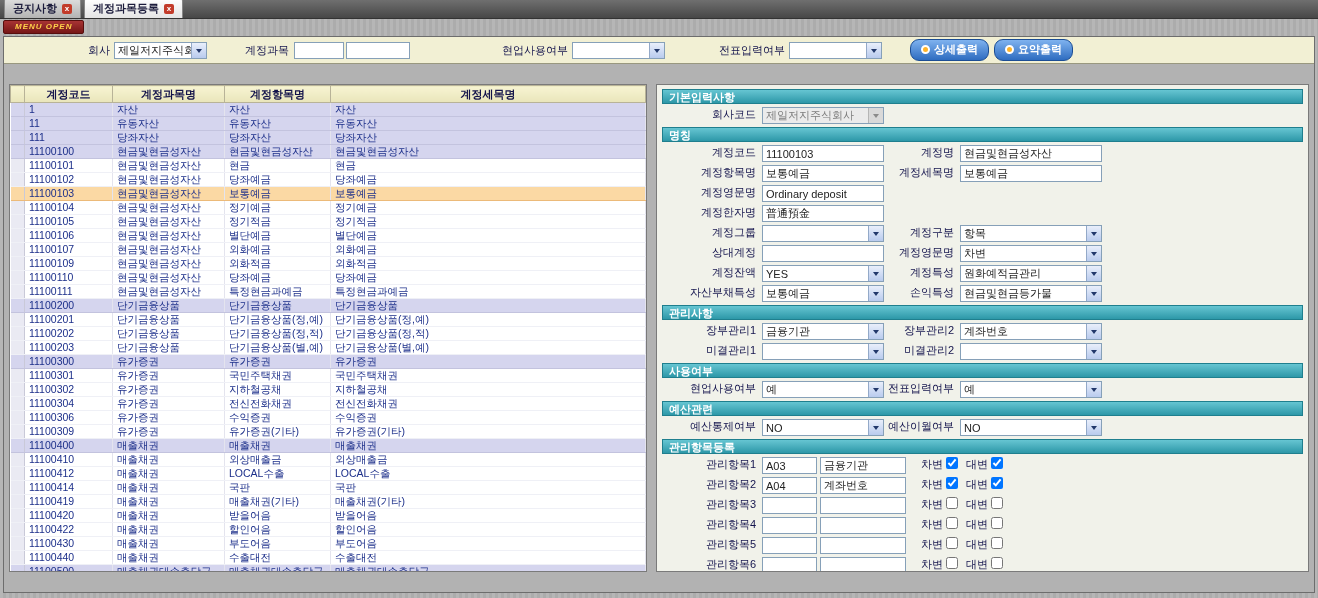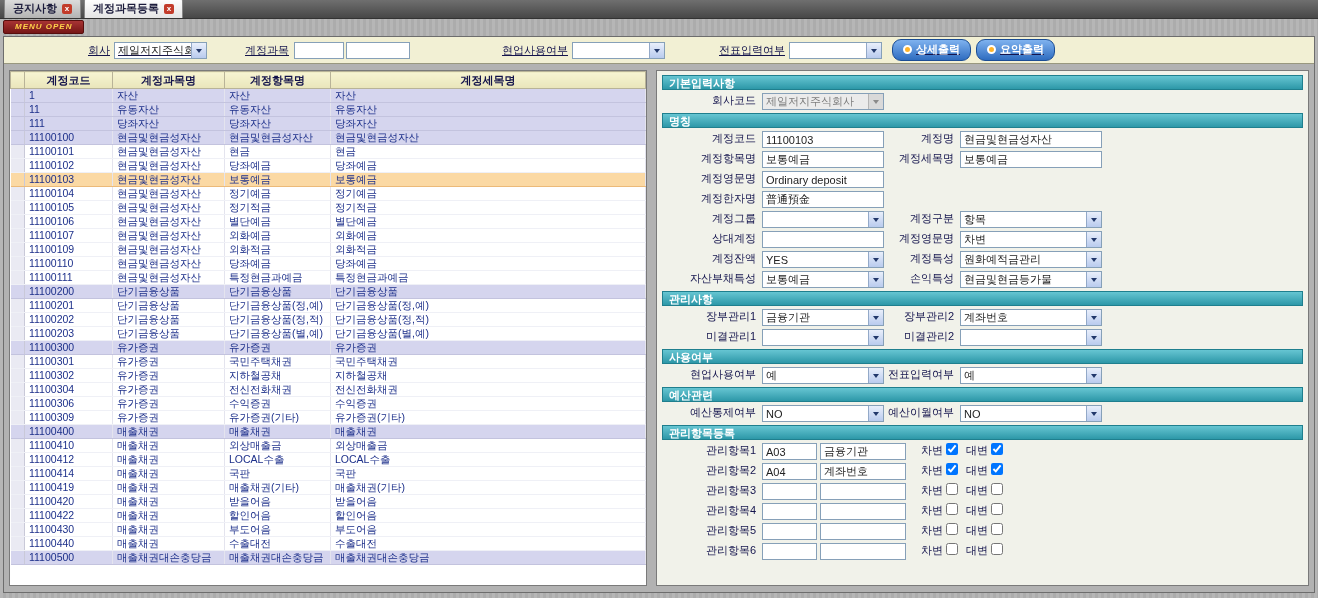--- a/index.html
+++ b/index.html
@@ -41,21 +41,21 @@
   }
   
   .main {
     position:absolute; left:3px; right:3px; top:36px; bottom:5px;
     border:1px solid #6d6d6d; background:#b2b2b2;
     display:flex; flex-direction:column;
   }
   
   .filterbar {
     height:27px; flex:0 0 27px; background:#f2f0d4; border-bottom:1px solid #99987f;
-    display:flex; align-items:center; color:#14144d;text-decoration:underline;
+    display:flex; align-items:center; color:#14144d;
   }
   .filterbar .flab { font-weight:normal; }
   .lab-company { margin-left:84px; }
   .lab-account { margin-left:38px; }
   .lab-use     { margin-left:92px; }
   .lab-slip    { margin-left:54px; }
   .ti {
     height:17px; border:1px solid #86a0b8; background:#fff;
     font-size:11px; padding:0 3px; color:#222; font-family:inherit;
   }
@@ -77,25 +77,25 @@
   .combo.disabled .combo-val { color:#7c7c7c; }
   .combo.disabled .combo-arrow { background:#d9d9d9; border-left-color:#b5b5b5; }
   .combo.disabled .combo-arrow::after { border-top-color:#8a8a8a; }
   
   .btn-blue {
     display:flex; align-items:center; gap:4px;
     background:linear-gradient(#7fb2ef,#2e6cc0); border:1px solid #1b4d94;
     border-radius:9px; color:#fff; font-weight:bold; font-size:11px;
     padding:2px 10px 3px; font-family:inherit; cursor:pointer;
   }
-  .btn-detail { margin-left:10px; }
+  .btn-detail { margin-left:28px; }
   .btn-summary { margin-left:5px; }
   .btn-icon { width:9px; height:9px; border:2px solid #fff; border-radius:50%; background:#ffb42a; }
   
-  .content { flex:1; display:flex; gap:9px; padding:6px 5px; overflow:hidden; }
+  .content { flex:1; display:flex; gap:9px; padding:20px 5px; overflow:hidden; }
   
   .table-wrap { width:638px; background:#fff; border:1px solid #7a7a7a; overflow:hidden; }
   table { border-collapse:collapse; width:100%; table-layout:fixed; }
   th {
     background:linear-gradient(#f7f4d2,#e9e5ba); border:1px solid #b8b398;
     color:#12124a; font-weight:bold; height:17px; font-size:11px; padding:0;
   }
   td {
     height:13px; line-height:13px; font-size:10.5px;
     border-right:1px solid #e4e4ee; border-bottom:1px solid #eff0f6;

